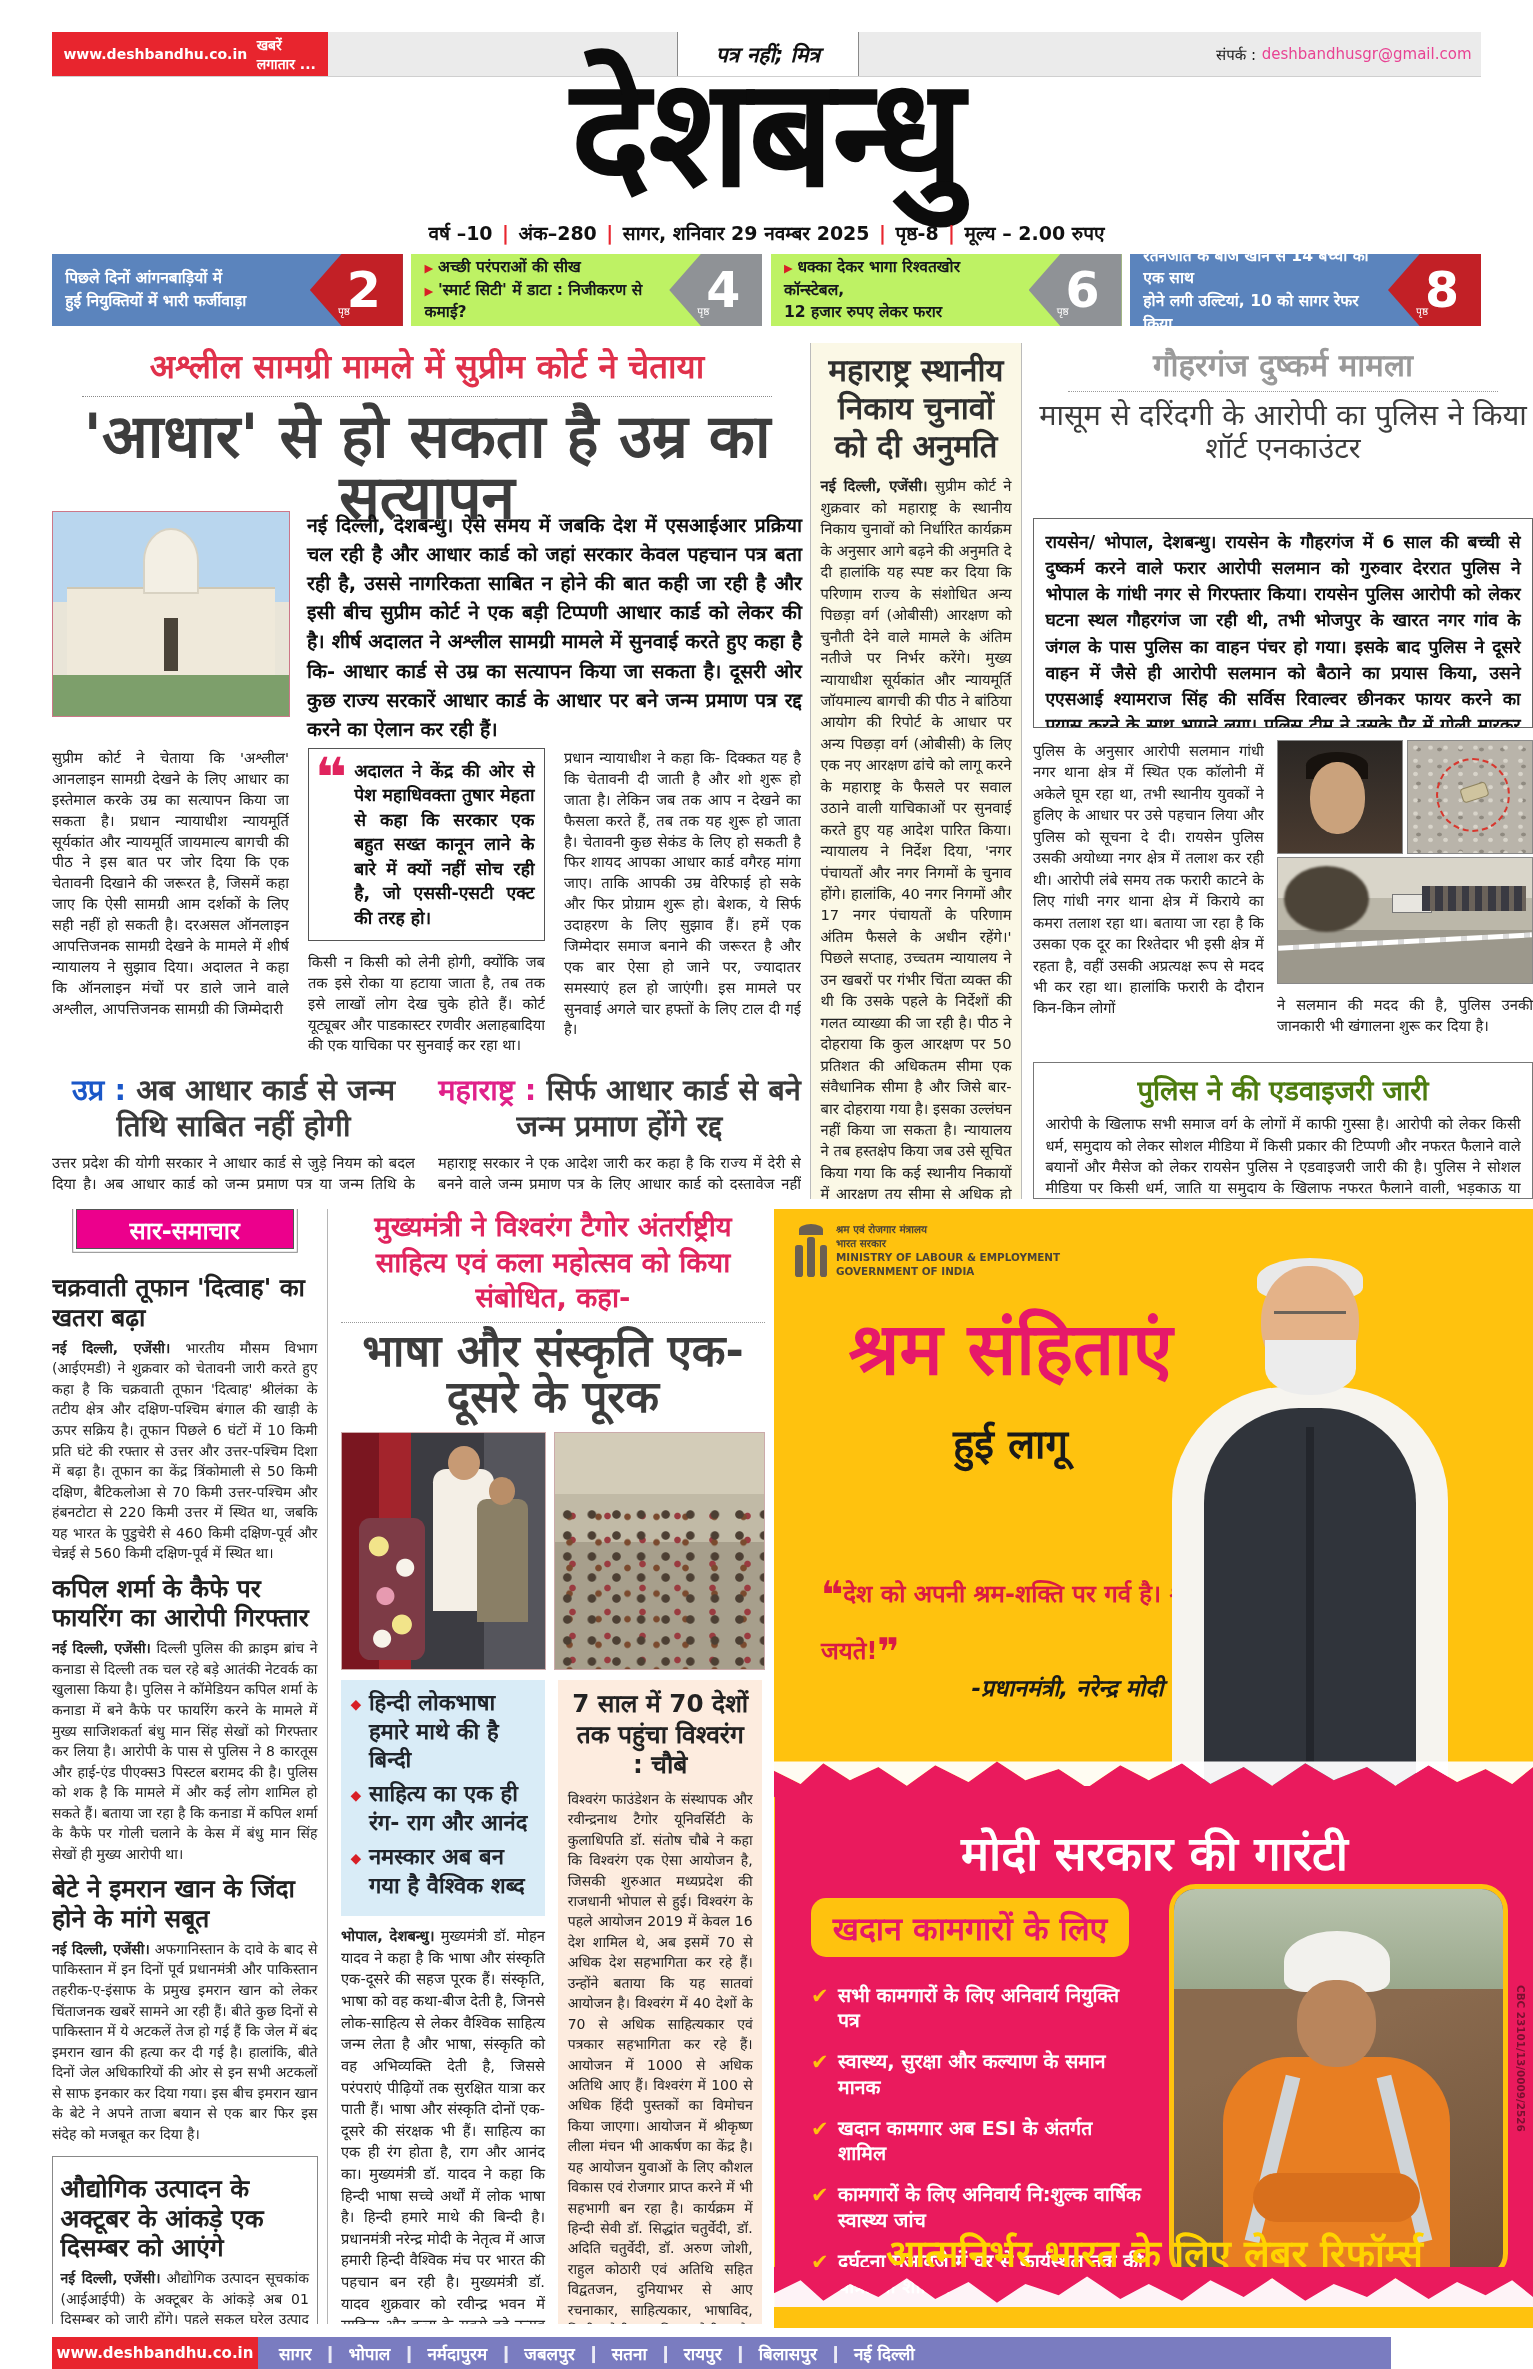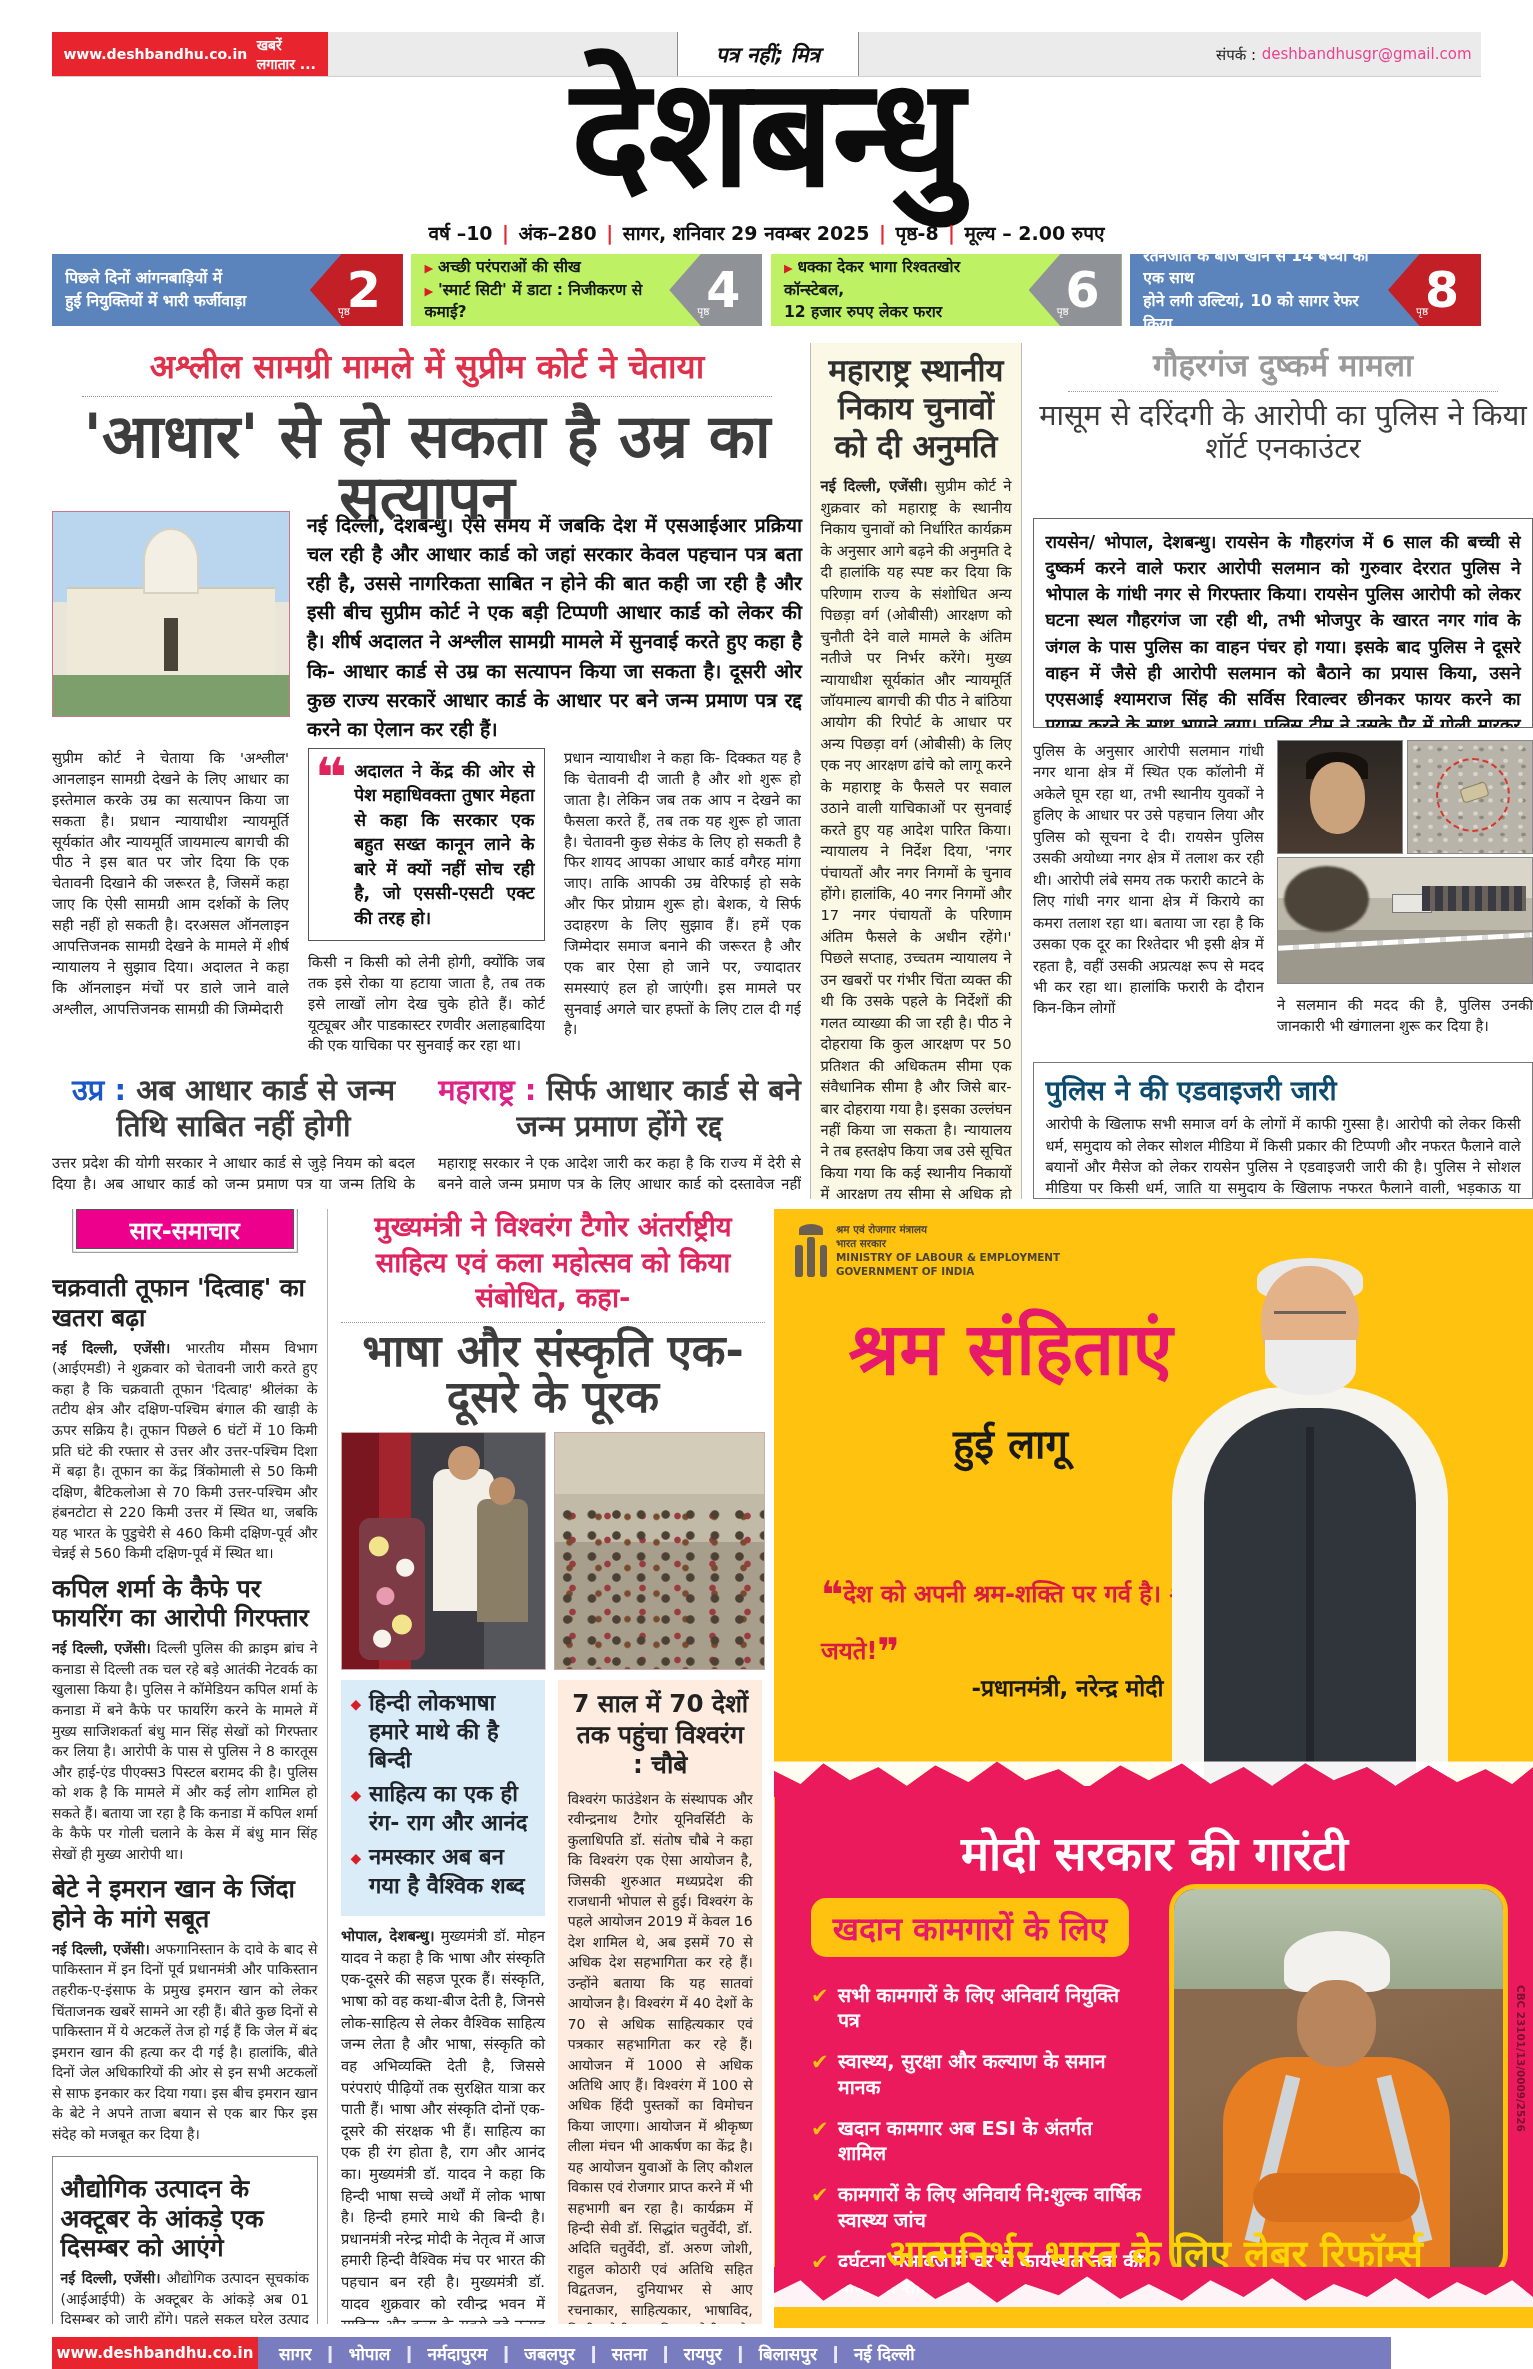--- a/index.html
+++ b/index.html
@@ -84,21 +84,21 @@
   .casing .ring{position:absolute;left:28px;top:17px;width:70px;height:70px;border:2.8px dashed #d8372e;border-radius:50%;}
   .casing .shell{position:absolute;left:53px;top:44px;width:24.6px;height:13.2px;background:#cfc49f;border:0.9px solid #8e835f;border-radius:3.8px;transform:rotate(-18deg);}
   .scene{left:0;top:117px;width:256px;height:127px;background:linear-gradient(#d9d5c9 0 32%,#bbb7a9 32% 58%,#9c988c 58%);}
   .scene .tree{position:absolute;left:5.7px;top:7.6px;width:85px;height:66px;background:#4c4438;border-radius:50%;filter:blur(0.9px);}
   .scene .van{position:absolute;left:114px;top:36px;width:38px;height:17px;background:#e8e6e0;border:0.9px solid #777;}
   .scene .crowd{position:absolute;right:5.7px;top:28px;width:104px;height:24.6px;
       background:repeating-linear-gradient(90deg,#3a3a42 0 7.6px,#6a625a 7.6px 13.2px);}
   .scene .tape{position:absolute;left:0;top:81px;width:100%;height:4.7px;background:repeating-linear-gradient(90deg,#fff 0 15px,#ddd 15px 21px);transform:rotate(-3deg);}
   .enc-tail{position:absolute;top:651px;left:244px;width:256px;font-size:14.7px;line-height:1.46;color:#222;}
   .advisory{position:absolute;top:719px;left:0;width:100%;box-sizing:border-box;border:0.9px solid #777;padding:7.6px 11.4px;height:137px;overflow:hidden;}
-  .advisory h4{margin:0 0 5.7px 0;font-size:27.4px;font-weight:900;color:#0c4a6e;}
+  .advisory h4{margin:0 0 5.7px 0;text-align:center;font-size:27.4px;font-weight:900;color:#4d7c0f;}
   .advisory .ab{font-size:14.7px;line-height:1.45;color:#222;}
   
   .saar{top:1209px;left:52px;width:276px;height:1115px;border-right:0.9px solid #b5b5b5;box-sizing:border-box;padding-right:9.5px;overflow:hidden;}
   .saar-head{width:216px;height:38px;margin:0 auto 24px auto;background:#ec008c;color:#fff;display:flex;
       align-items:center;justify-content:center;font-size:24px;font-weight:900;border:0.9px solid #555;box-shadow:0 0 0 2.8px #fff,0 0 0 3.8px #888;}
   .brief h3{margin:9.5px 0 5.7px 0;font-size:24.6px;line-height:1.2;font-weight:900;color:#222;}
   .brief .bb{font-size:14px;line-height:1.47;color:#222;}
   .brief .bb .dl, .vr-col .dl{font-weight:900;}
   .brief.boxed{border:0.9px solid #888;padding:7.6px;margin-top:11.4px;}
   
@@ -133,21 +133,21 @@
   .ad{top:1209px;left:774px;width:759px;height:1119px;background:#ffc20e;overflow:hidden;}
   .ad .emblem{position:absolute;left:21px;top:15px;width:32px;height:53px;}
   .ad .emblem .col{position:absolute;bottom:0;width:7.6px;height:32px;background:#6b5f52;border-radius:2.8px;}
   .ad .emblem .c1{left:0;} .ad .emblem .c2{left:12.3px;height:40px;} .ad .emblem .c3{left:24.6px;}
   .ad .emblem .cap{position:absolute;top:0;left:3.8px;width:24.6px;height:11.4px;background:#6b5f52;border-radius:50% 50% 0 0;}
   .ad .ministry{position:absolute;left:62px;top:13.2px;font-size:10.4px;line-height:1.35;color:#4b4338;font-weight:bold;}
   .ad .t1{position:absolute;left:38px;top:104px;width:397px;text-align:center;font-size:72px;font-weight:900;color:#e6196a;line-height:1;}
   .ad .t2{position:absolute;left:38px;top:206px;width:397px;text-align:center;font-size:40px;font-weight:900;color:#1a1a1a;}
   .ad .quote{position:absolute;left:47px;top:358px;width:397px;font-size:24px;font-weight:900;color:#d91a45;line-height:1.5;}
   .ad .quote .qg{font-size:38px;vertical-align:-5.7px;}
-  .ad .attr{position:absolute;left:142px;top:462px;width:303px;text-align:center;font-size:23px;font-weight:900;color:#1a1a1a;}
+  .ad .attr{position:absolute;left:142px;top:462px;width:303px;text-align:center;font-size:23px;font-weight:900;color:#1a1a1a;font-style:italic;}
   .modi{position:absolute;right:66px;top:57px;width:312px;height:511px;}
   .modi .head{position:absolute;left:106px;top:0;width:98px;height:114px;background:#e4b288;border-radius:48%;}
   .modi .hair{position:absolute;left:102px;top:-7.6px;width:106px;height:42px;background:#e9e9e9;border-radius:50% 50% 30% 30%;}
   .modi .beard{position:absolute;left:110px;top:74px;width:91px;height:55px;background:#ececec;border-radius:0 0 48% 48%;}
   .modi .glass{position:absolute;left:119px;top:45px;width:72px;height:11.4px;border-top:3.8px solid #6b6258;}
   .modi .kurta{position:absolute;left:17px;top:121px;width:276px;height:397px;background:#f6f4ef;border-radius:114px 114px 0 0;}
   .modi .vest{position:absolute;left:49px;top:142px;width:212px;height:377px;background:#30343b;border-radius:95px 95px 0 0;}
   .modi .vline{position:absolute;left:151px;top:161px;width:7.6px;height:350px;background:#23262c;}
   .tear{position:absolute;left:0;width:100%;height:45px;}
   .tear1{top:543px;}

